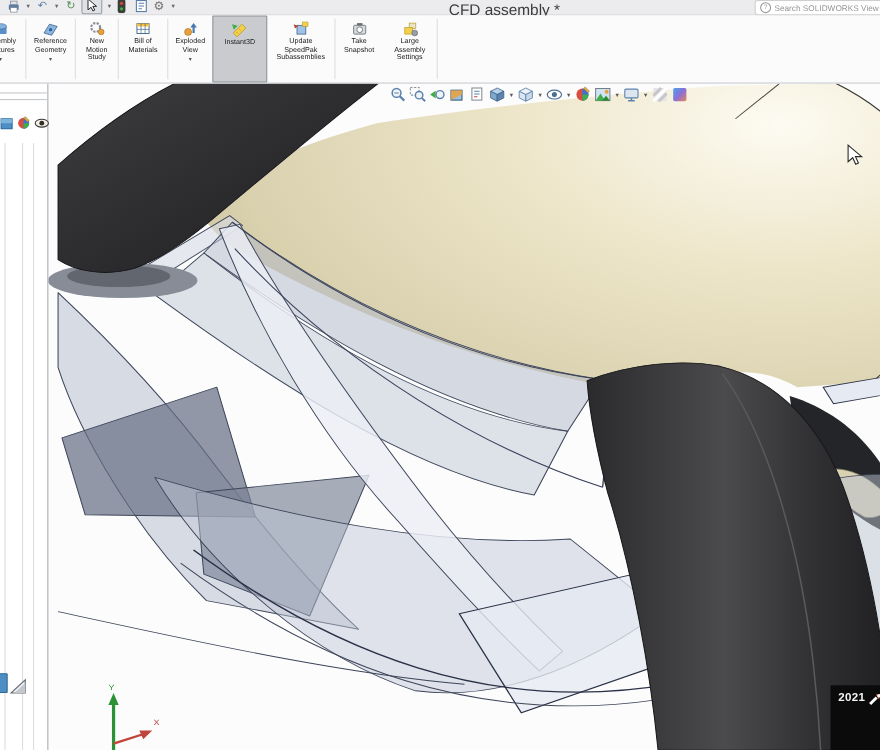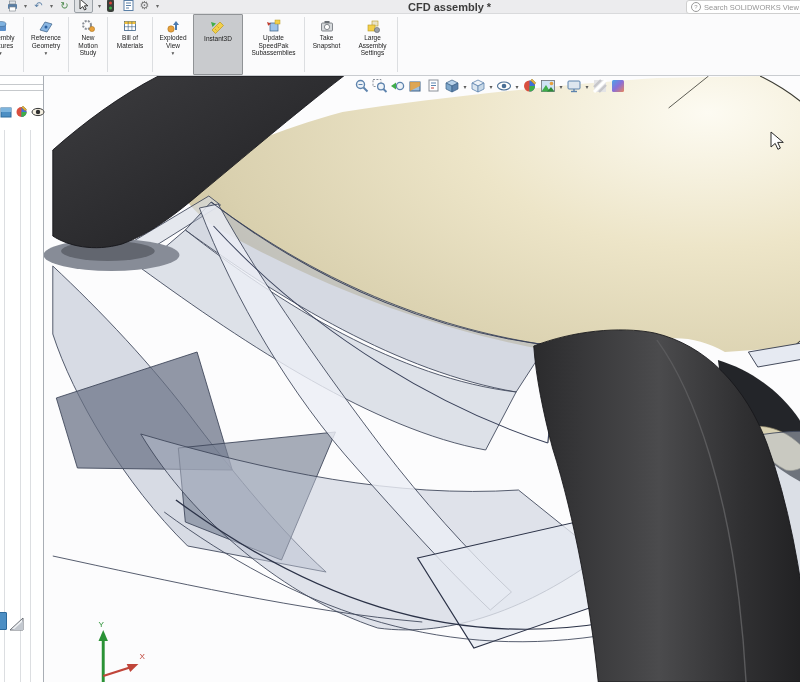--- a/index.html
+++ b/index.html
@@ -6,21 +6,21 @@
   #app{position:relative;width:800px;height:682px;overflow:hidden;background:#fcfcfd;
        font-family:"Liberation Sans",sans-serif;-webkit-font-smoothing:antialiased;}
 
   
   #titlebar{position:absolute;left:0;top:0;width:800px;height:13px;background:#ececee;
             border-bottom:1px solid #d9dadc;}
   #qat{position:absolute;left:6px;top:-3px;height:16px;display:flex;align-items:center;gap:3px;}
   .qat-ic{display:flex;align-items:center;justify-content:center;width:13px;height:13px;}
   .qat-caret{font-size:6px;color:#666;width:7px;text-align:center;}
   .qat-pressed{border:1px solid #9aa0a6;background:#dfe1e4;border-radius:2px;width:17px;height:14px;}
-  #win-title{position:absolute;left:408px;top:1px;font-size:11px;color:#3c3c3c;font-weight:bold;}
+  #win-title{position:absolute;left:408px;top:1px;font-size:14px;color:#3c3c3c;}
   #searchbox{position:absolute;left:686px;top:0px;width:122px;height:12px;background:#fff;
              border:1px solid #cfcfcf;border-radius:3px;display:flex;align-items:center;gap:3px;
              padding-left:4px;overflow:hidden;}
   #searchbox .q{width:8px;height:8px;border:1px solid #9a9a9a;border-radius:50%;color:#9a9a9a;
                 font-size:6px;line-height:8px;text-align:center;flex:0 0 auto;}
   #searchbox .t{font-size:7.5px;color:#969696;white-space:nowrap;}
 
   
   #cmdbar{position:absolute;left:0;top:14px;width:800px;height:61px;background:#fbfbfc;
           border-bottom:1px solid #c9ccd0;display:flex;align-items:stretch;}
@@ -272,20 +272,28 @@
           <linearGradient id="gHud" x1="0" y1="0" x2="1" y2="1">
         <stop offset="0" stop-color="#4aa3e8"></stop>
             <stop offset="0.5" stop-color="#8a6fd8"></stop>
         <stop offset="1" stop-color="#e8855c"></stop>
           </linearGradient>
         </defs>
       <rect x="2" y="2" width="12" height="12" rx="1.5" fill="url(#gHud)"></rect>
     </svg>
   </div>
 
+  <div id="watermark">
+    <span class="yr">2021</span>
+    <svg width="13" height="13" style="margin-top:1px">
+      <line x1="2" y1="11" x2="8" y2="5" stroke="#ffffff" stroke-width="2.6"></line>
+      <polygon points="7,2 11,3 10,7" fill="#e04338"></polygon>
+      <circle cx="10" cy="3.5" r="1.6" fill="#ffffff"></circle>
+    </svg>
+  </div>
 
   <svg id="cursor" width="18" height="22">
     <polygon points="1,1 1,16 5.2,12.4 7.9,18.3 10.4,17.1 7.7,11.4 13.3,11.4" fill="#ffffff" stroke="#2a2a2a" stroke-width="1"></polygon>
   </svg>
 
   <div id="titlebar">
     <div id="qat">
       <svg class="qat-ic" width="13" height="13">
         <rect x="2" y="5" width="9" height="5" fill="#5a7fa6" rx="1"></rect>
         <rect x="3.5" y="2" width="6" height="3" fill="#dfe4ea" stroke="#7a8088" stroke-width="0.6"></rect>

